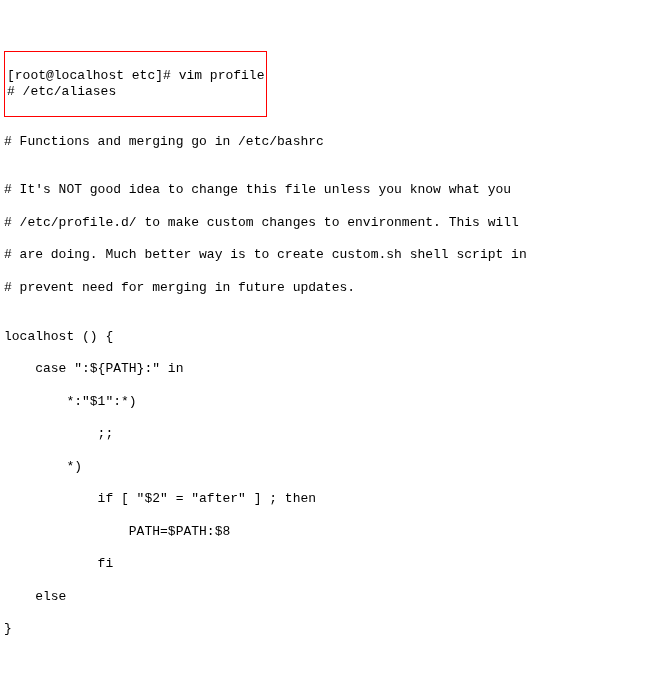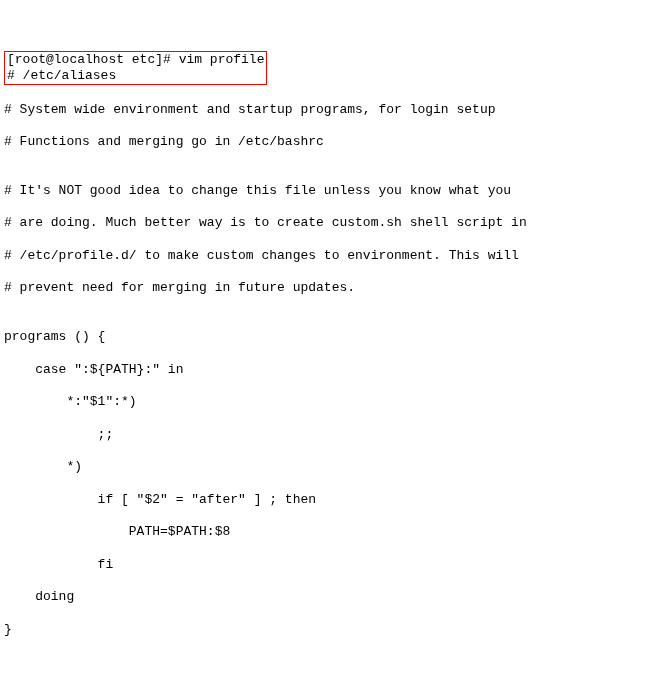--- a/index.html
+++ b/index.html
@@ -13,50 +13,49 @@
       line-height: 1.25;
       background: #ffffff;
       color: #000000;
       white-space: pre;
       padding: 2px 4px;
       width: 662px;
     }
     .highlight-box {
       border: 1px solid #ff0000;
       display: inline-block;
-      padding: 0 2px;
+      padding: 16px 2px;
       margin-bottom: 0;
     }
     .line {
       display: block;
     }
   </style>
 </head>
 <body>
 
 
 <div><span class="highlight-box"><span class="line">[root@localhost etc]# vim profile</span><span class="line"># /etc/aliases</span></span>
 <span class="line"></span>
-<span class="line"># System wide environment and startup programs, for login setup</span>
 <span class="line"># Functions and merging go in /etc/bashrc</span>
 <span class="line"></span>
 <span class="line"># It's NOT good idea to change this file unless you know what you</span>
+<span class="line"># /etc/profile.d/ to make custom changes to environment. This will</span>
 <span class="line"># are doing. Much better way is to create custom.sh shell script in</span>
-<span class="line"># /etc/profile.d/ to make custom changes to environment. This will</span>
 <span class="line"># prevent need for merging in future updates.</span>
 <span class="line"></span>
-<span class="line">programs () {</span>
+<span class="line">localhost () {</span>
 <span class="line">    case ":${PATH}:" in</span>
 <span class="line">        *:"$1":*)</span>
 <span class="line">            ;;</span>
 <span class="line">        *)</span>
 <span class="line">            if [ "$2" = "after" ] ; then</span>
 <span class="line">                PATH=$PATH:$8</span>
 <span class="line">            fi</span>
-<span class="line">    doing</span>
+<span class="line">    else</span>
 <span class="line">}</span>
 <span class="line"></span>
 <span class="line"></span>
 
 
 
 
 
 
 

